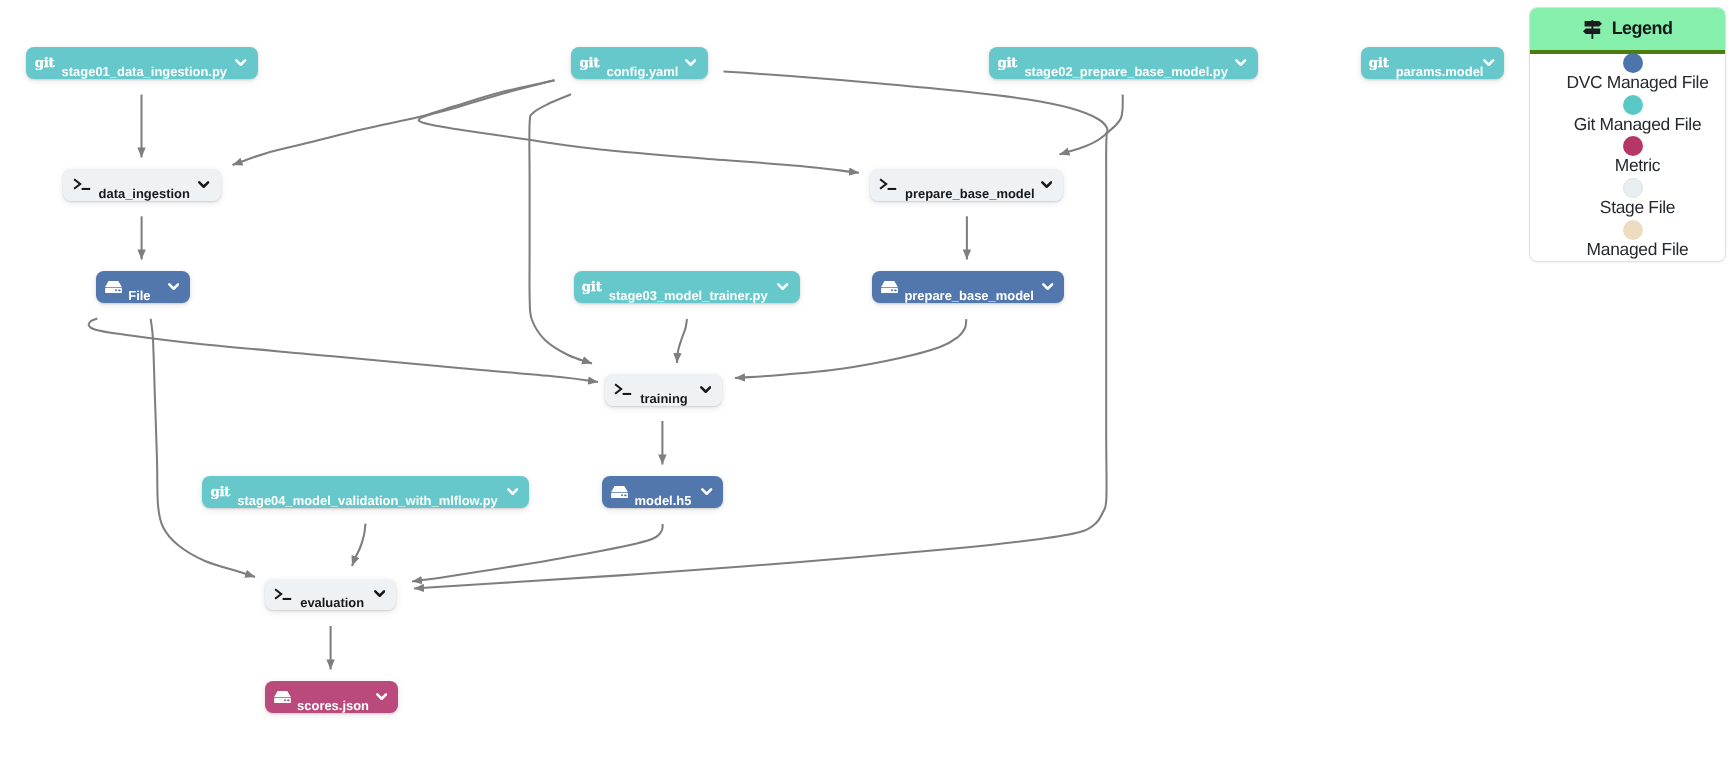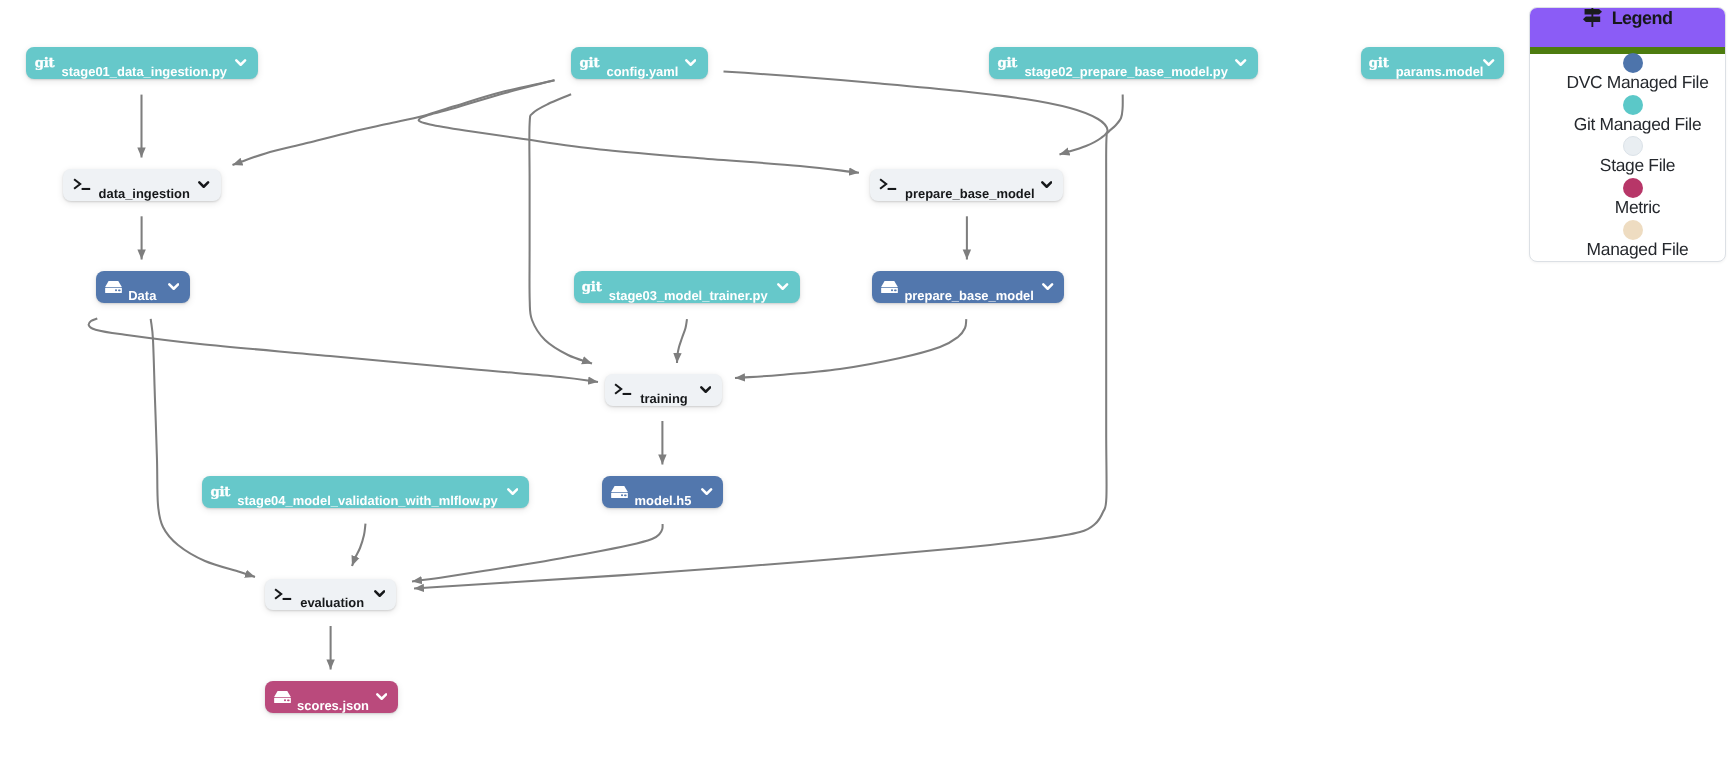--- a/index.html
+++ b/index.html
@@ -28,22 +28,22 @@
 .n-stage .nicon{margin-right:8px;}
 .n-git .nlabel{font-weight:700;}
 .gitword{font-weight:700;font-size:13.2px;font-family:"DejaVu Serif",serif;letter-spacing:-0.2px;
          line-height:1;position:relative;top:0.5px;-webkit-text-stroke:0.35px currentColor;}
 .ic-term{display:block;}
 .ic-hdd{display:block;}
 .ic-chev{display:block;}
 #legend{position:absolute;left:1529px;top:7px;width:197px;height:255px;background:#fff;
         border:1px solid #DCE0E5;border-radius:8px;box-sizing:border-box;
         box-shadow:0 1px 3px rgba(0,0,0,0.05);overflow:hidden;}
-#legend-header{height:46px;background:#8b5cf6;border-bottom:7px solid #4d7c0f;
-        display:flex;align-items:flex-start;justify-content:center;box-sizing:border-box;}
+#legend-header{height:46px;background:#86efac;border-bottom:4px solid #4d7c0f;
+        display:flex;align-items:center;justify-content:center;box-sizing:border-box;}
 #legend-title{font-size:18px;font-weight:700;color:#16181A;letter-spacing:-0.55px;margin-left:10px;position:relative;top:-0.5px;}
 #legend-body{padding-top:0px;}
 .legend-item{display:flex;align-items:center;height:41.65px;padding-left:10.5px;flex-direction:column;}
 .legend-dot{width:20px;height:20px;border-radius:50%;flex:0 0 20px;position:relative;top:-1px;}
 .legend-label{margin-left:9.5px;font-size:17.4px;color:#25282D;font-weight:400;letter-spacing:-0.3px;position:relative;top:-2px;}
 </style>
 </head>
 <body>
 
 <div id="graph">
@@ -136,21 +136,21 @@
     </div>
 <div class="node n-dvc" style="left:95.7px;top:271.4px;width:93.9px">
       <span class="nicon">
         <svg class="ic-hdd" width="17" height="12" viewBox="0 0 17 12">
           <path d="M3.55 0.1 H13.25 L16.85 6.0 H0.15 Z" fill="currentColor"></path>
           <rect x="0.15" y="6.7" width="16.7" height="5.3" rx="0.6" fill="currentColor"></rect>
           <circle cx="11.0" cy="9.35" r="1.0" fill="#5277AD"></circle>
           <rect x="13.05" y="8.5" width="2.6" height="1.7" rx="0.85" fill="#5277AD"></rect>
         </svg>
       </span>
-      <span class="nlabel">Data</span>
+      <span class="nlabel">File</span>
       <span class="chev">
         <svg class="ic-chev" width="11.4" height="8" viewBox="0 0 11.4 8">
           <path d="M1.3 1.35 L5.7 5.75 L10.1 1.35" stroke="currentColor" stroke-width="2.5" fill="none" stroke-linecap="round" stroke-linejoin="round"></path>
         </svg>
       </span>
     </div>
 <div class="node n-git" style="left:573.5px;top:271.4px;width:226.7px">
       <span class="nicon gitword">git</span>
       <span class="nlabel">stage03_model_trainer.py</span>
       <span class="chev">
@@ -258,25 +258,25 @@
 <div id="legend-body">
   <div class="legend-item">
         <span class="legend-dot" style="background:#4D74AB"></span>
         <span class="legend-label">DVC Managed File</span>
       </div>
   <div class="legend-item">
         <span class="legend-dot" style="background:#5BC8C8"></span>
         <span class="legend-label">Git Managed File</span>
       </div>
   <div class="legend-item">
+        <span class="legend-dot" style="background:#B73668"></span>
+        <span class="legend-label">Metric</span>
+      </div>
+  <div class="legend-item">
         <span class="legend-dot" style="background:#E9EEF2;border:1px solid #DBE2E8;box-sizing:border-box"></span>
         <span class="legend-label">Stage File</span>
       </div>
   <div class="legend-item">
-        <span class="legend-dot" style="background:#B73668"></span>
-        <span class="legend-label">Metric</span>
-      </div>
-  <div class="legend-item">
         <span class="legend-dot" style="background:#EEDCC1"></span>
         <span class="legend-label">Managed File</span>
       </div>
 </div>
 </div>
 
 </body></html>

